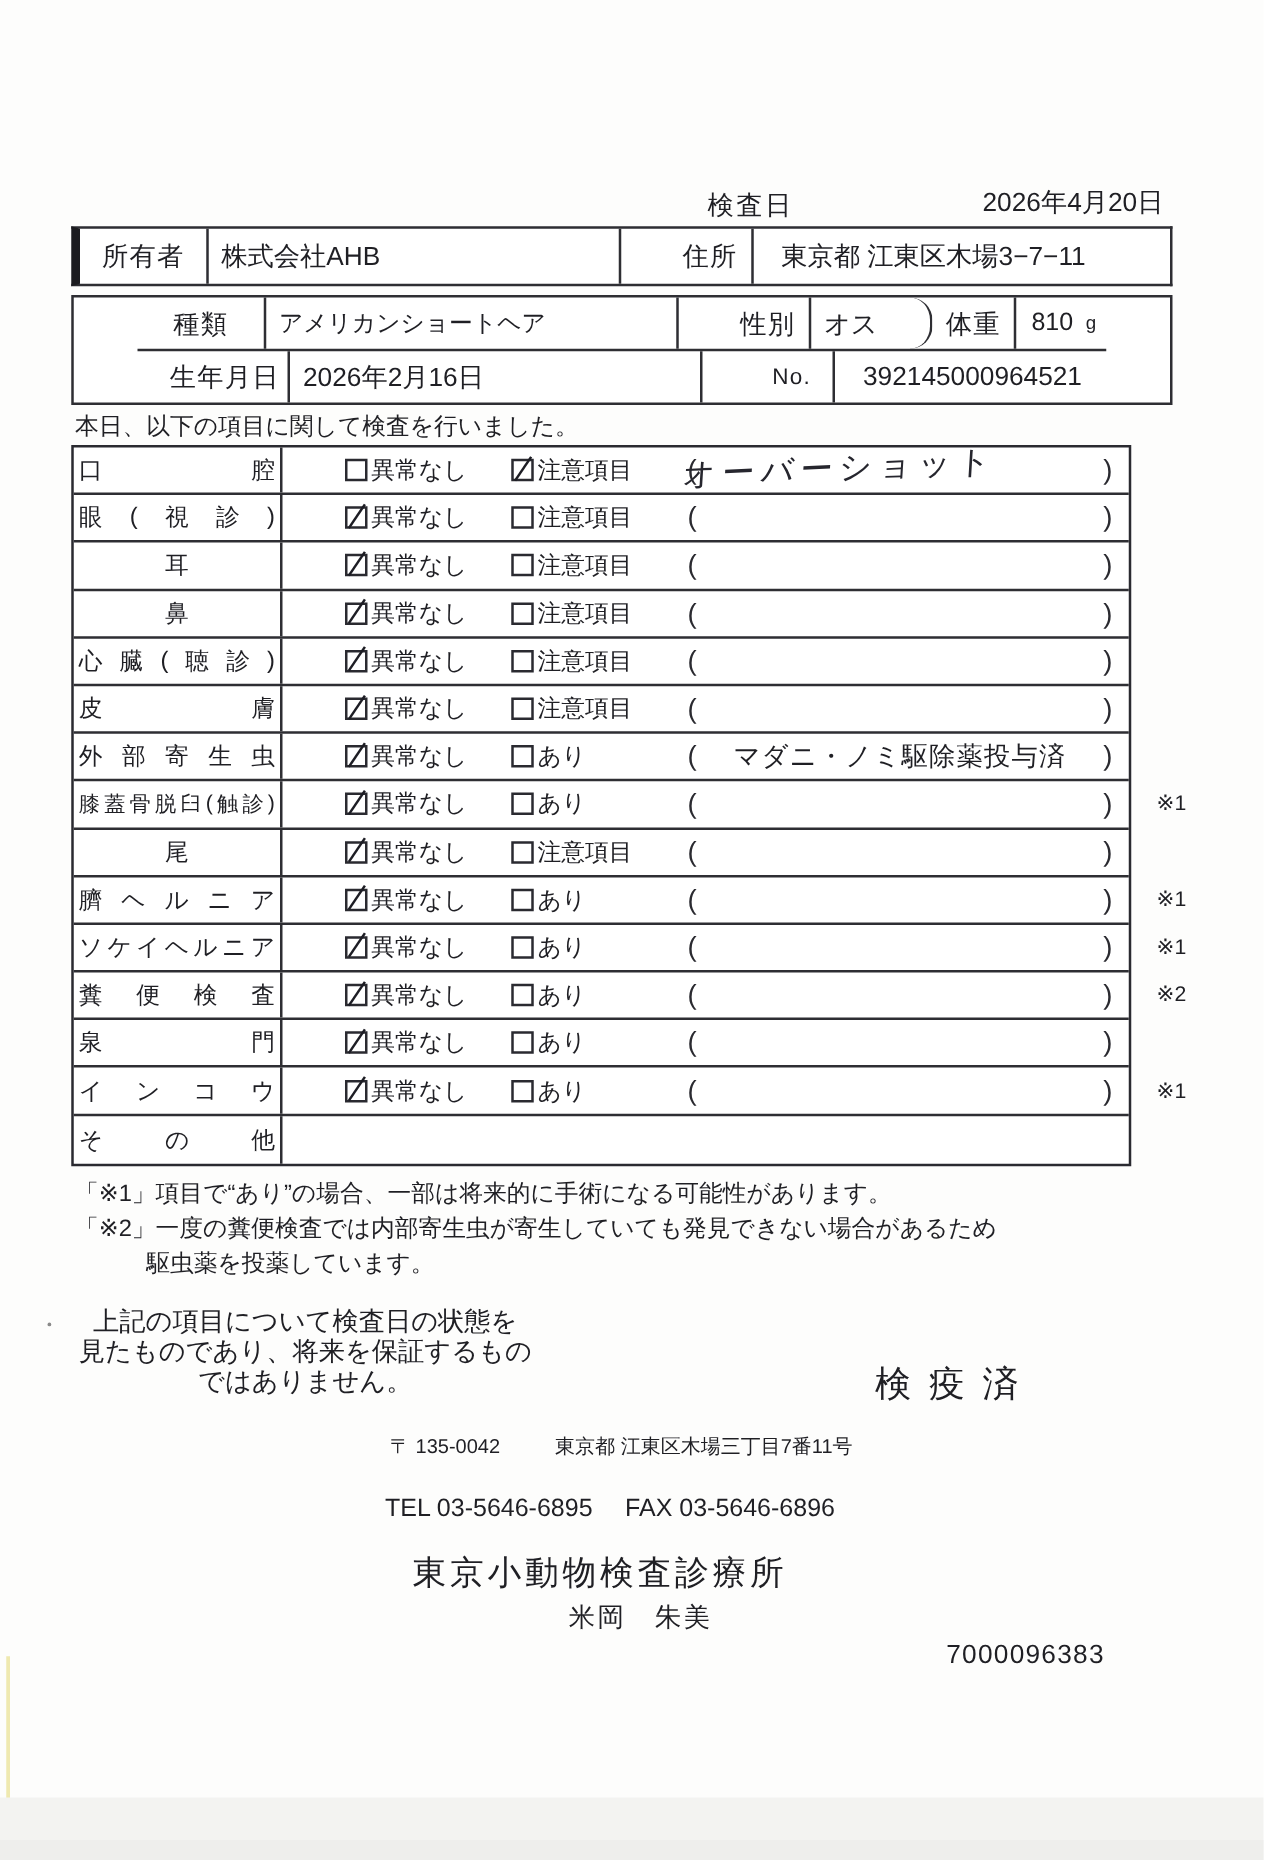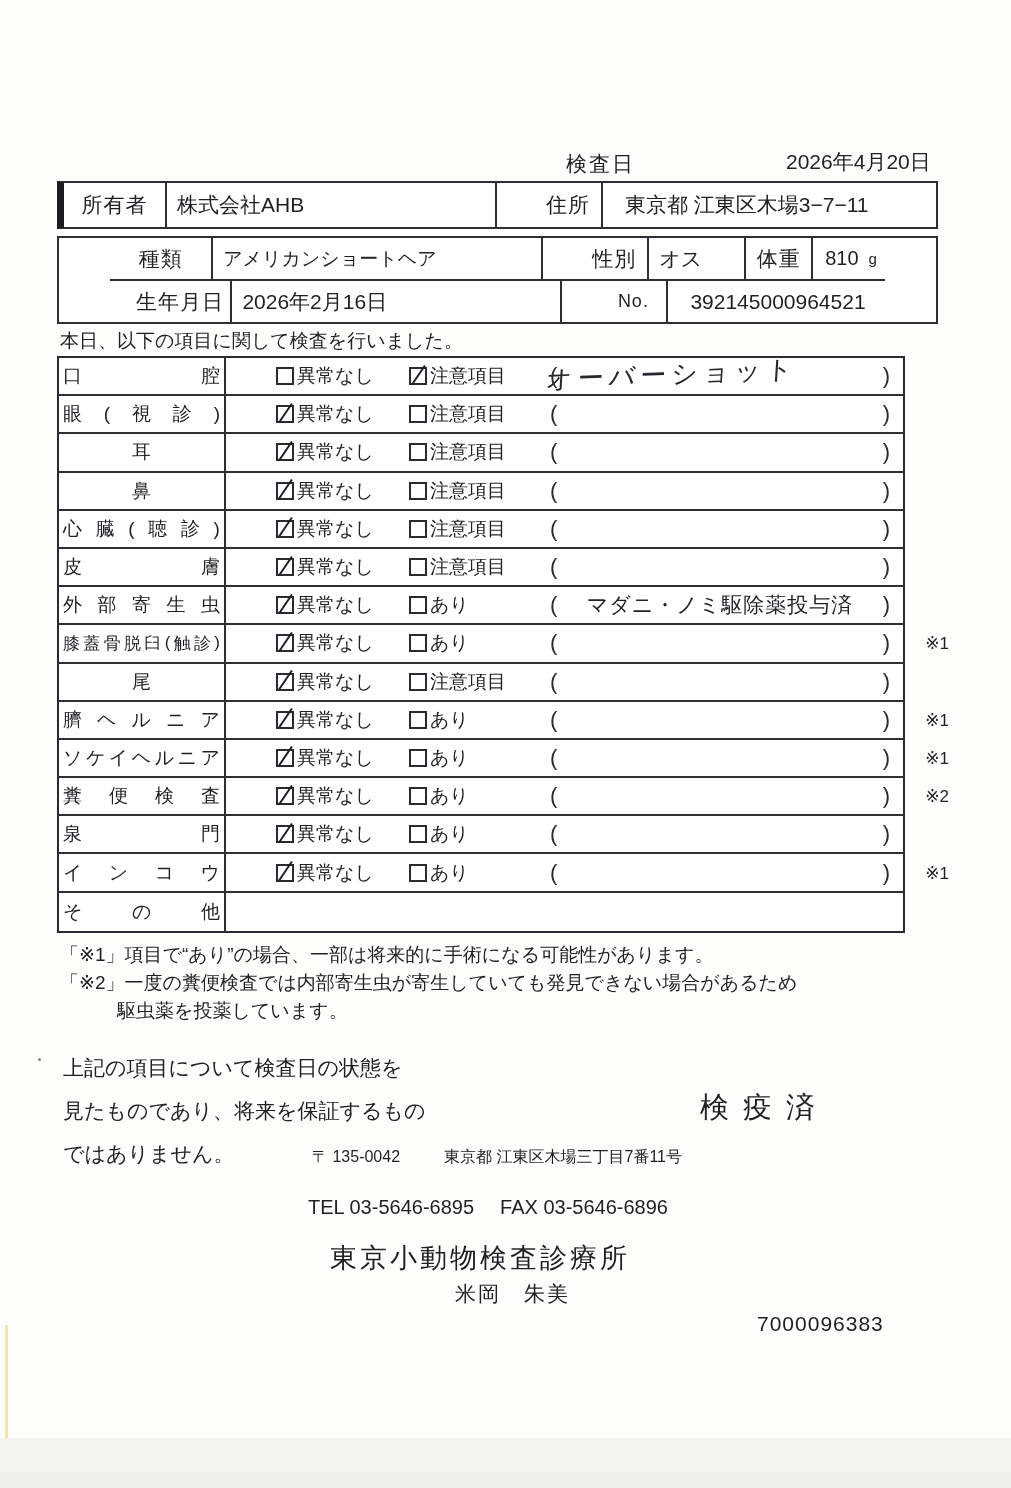--- a/index.html
+++ b/index.html
@@ -17,21 +17,21 @@
   .info-table{display:flex; box-sizing:border-box; border:2px solid #2e2e33; background:#fff;}
   .owner-table{left:57px; top:181px; width:881px; height:48px; border-left:7px solid #1c1c20;}
   .pet-table{left:57px; top:236px; width:881px; height:88px; flex-direction:column;align-items:center;}
   .pet-row{display:flex; flex:1; box-sizing:border-box;}
   .pet-row.first{border-bottom:2px solid #2e2e33;}
   .t-cell{box-sizing:border-box; border-right:2px solid #2e2e33; display:flex; align-items:center; font-size:21px;}
   .t-cell.last{border-right:none;}
   .t-cell.lab{justify-content:center; letter-spacing:1px;}
   .t-cell.val{padding-left:10px;}
   .w-owner{width:103px;} .w-val1{width:330px;} .w-addr-lab{width:106px;padding-left:38px;}
-  .w-sex-val{width:97px;} .w-weight-lab{width:67px;}
+  .w-sex-val{width:97px;border-radius:18px;} .w-weight-lab{width:67px;}
   .flex1{flex:1;margin-left:12px;}
   .breed{font-size:19px;}
   .weight-cell{justify-content:flex-end; padding-right:8px;}
   .weight-num{font-size:20px;}
   .weight-unit{font-size:15px; margin-left:10px;}
   .no-lab{font-size:18px;}
   
   .intro{left:60px; top:328px; font-size:19px;}
   
   .exam-table{left:57px; top:356px; width:848px; box-sizing:border-box; border:2.5px solid #2a2a30; background:#fff;}
@@ -50,21 +50,21 @@
   .paren{font-size:22px; font-weight:300; color:#2a2a30;}
   .paren-text{flex:1; text-align:center; display:flex; justify-content:center; align-items:center;}
   .note-printed{font-size:21px; font-weight:500; letter-spacing:1px;}
   .note-handwritten{font-size:26px; letter-spacing:5px; color:#26262e; position:relative; left:-48px; top:-2px;
     transform:rotate(-2.5deg) skewX(-6deg); white-space:nowrap;}
   .ref-mark{position:absolute; right:-46px; top:50%; transform:translateY(-50%); font-size:17px; color:#1f1f24;}
   
   .fn{font-size:19px;}
   .fn1{left:60px; top:942px;} .fn2{left:60px; top:970px;} .fn3{left:117px; top:998px;}
   
-  .disclaimer{left:63px; top:1046px; font-size:21px; line-height:43px; white-space:pre-line;}
+  .disclaimer{left:63px; top:1046px; font-size:21px; line-height:24px; white-space:pre-line;text-align:center;}
   .stamp{left:700px; top:1088px; font-size:29px; font-weight:500; letter-spacing:14px;}
   .addr-line{left:312px; top:1147px; display:flex; gap:44px; font-size:16px;}
   .tel-line{left:308px; top:1196px; display:flex; gap:26px; font-size:20px;}
   .clinic-name{left:330px; top:1240px; font-size:27px; letter-spacing:3px;}
   .examiner{left:455px; top:1280px; font-size:21px; letter-spacing:2px;}
   .doc-number{left:757px; top:1312px; font-size:21px; letter-spacing:1px;}
   
   .dot-artifact{left:38px; top:1058px; width:3px; height:3px; background:#8a8a8a; border-radius:50%;}
   .edge-yellow{left:5px; top:1325px; width:3px; height:118px; background:#ece5a2; opacity:.85;}
   .bottom-band{left:0; top:1438px; width:1011px; height:50px; background:#f3f3f1;}

